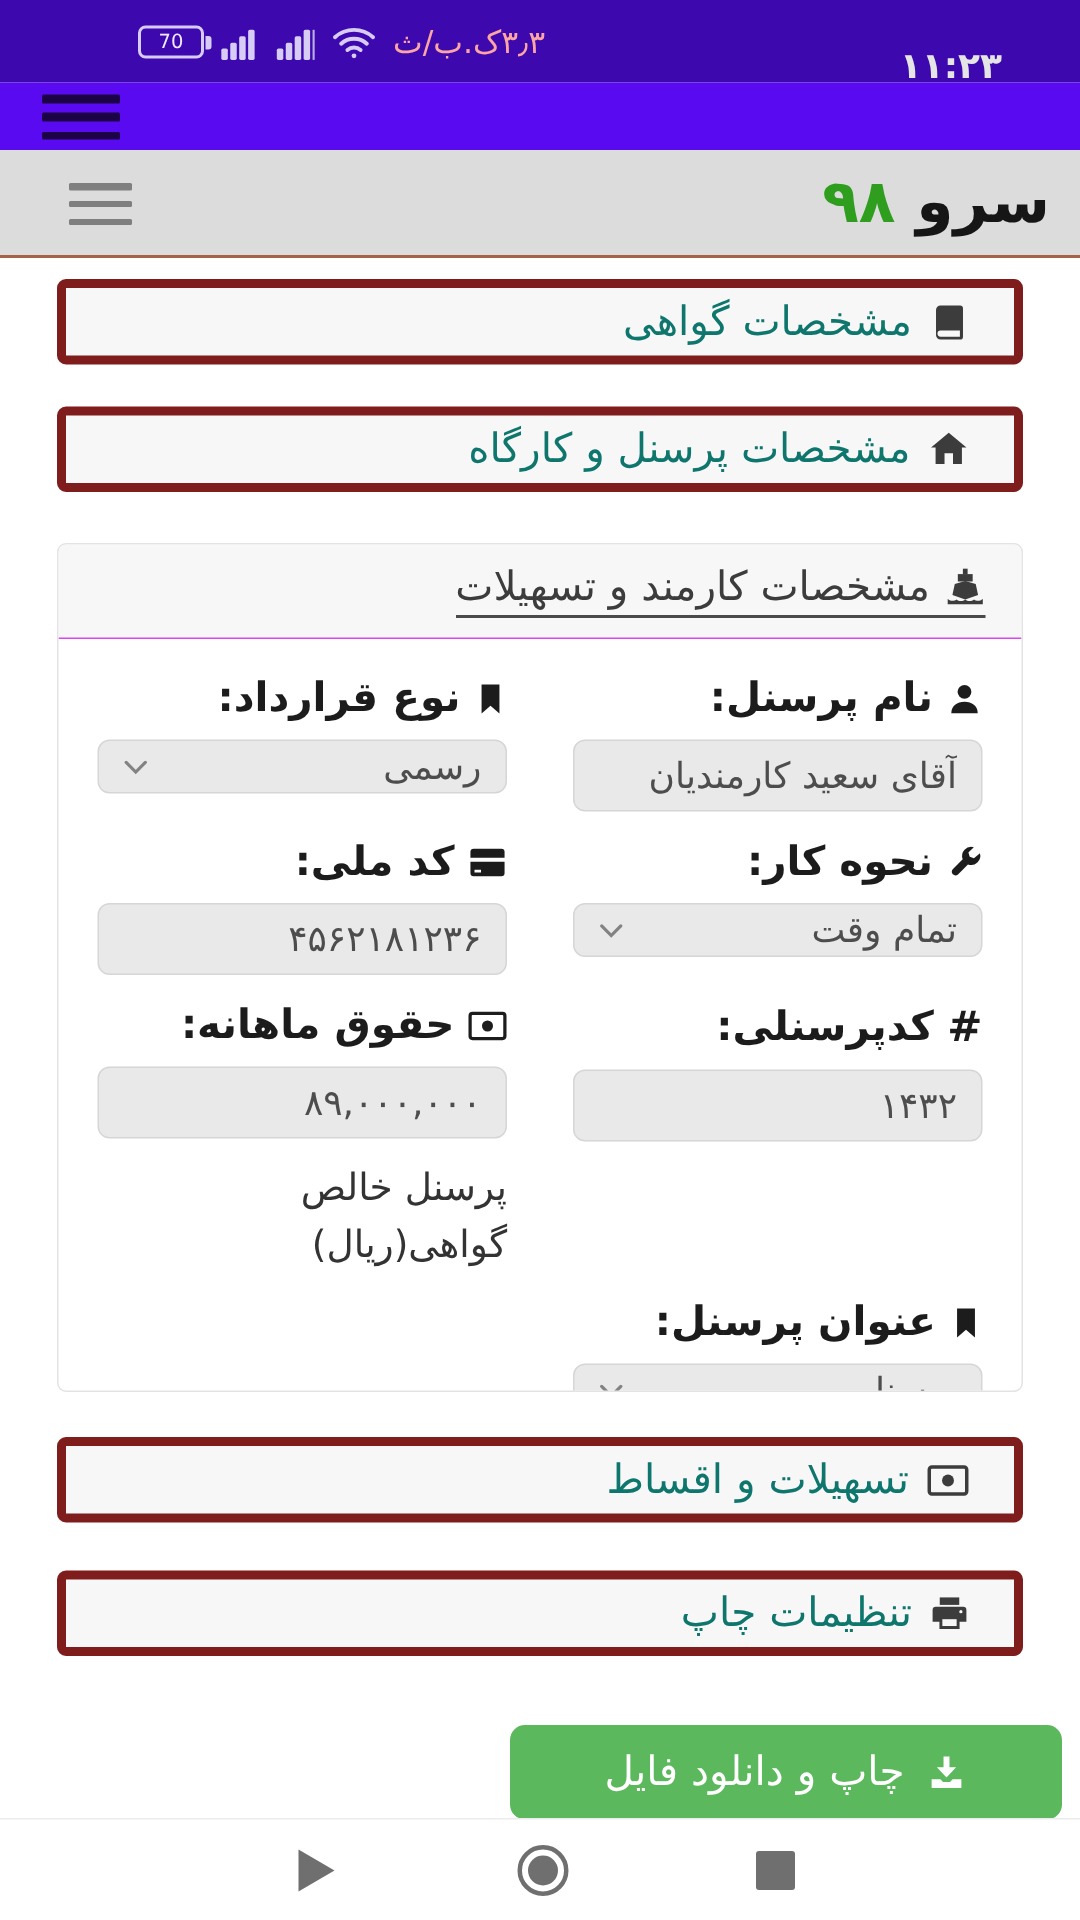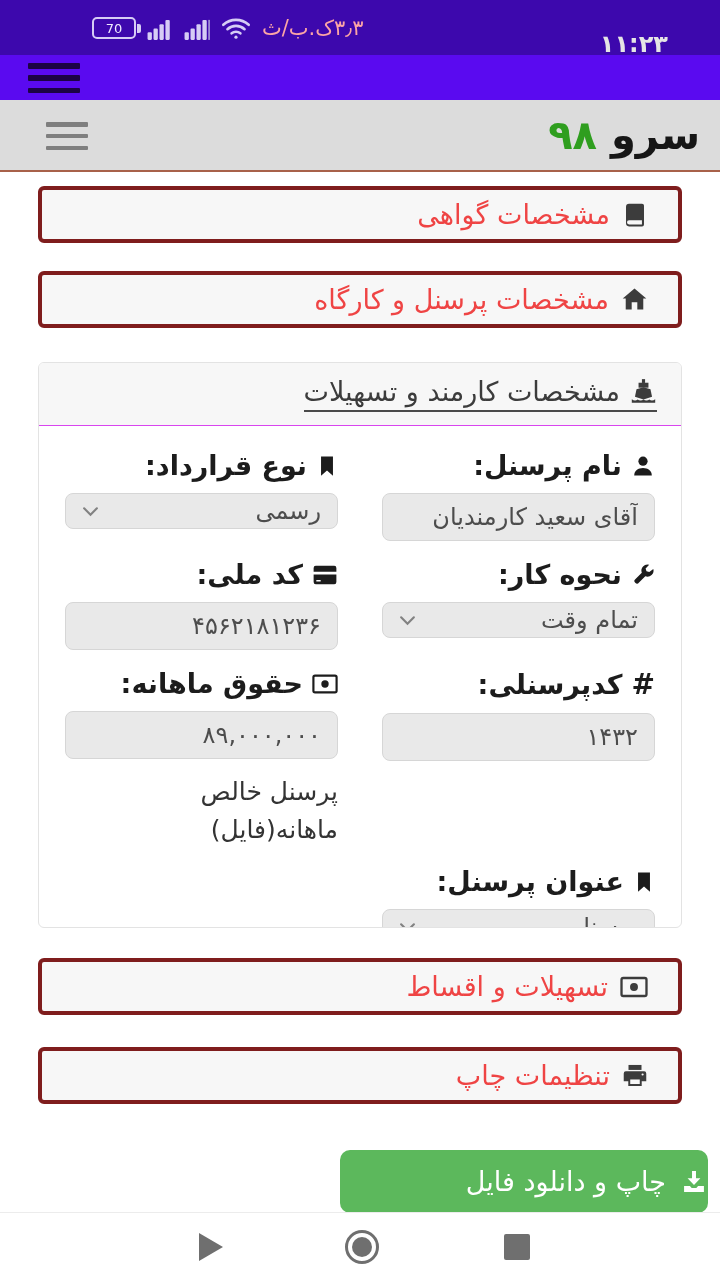--- a/index.html
+++ b/index.html
@@ -61,23 +61,23 @@
   .site-menu i { display:block; height:4.5px; background:#7f7f7f; border-radius:1px; }
   .logo {
     position:absolute; right:20px; top:12px; font-size:40px; font-weight:bold;
     color:#161616; letter-spacing:0;
   }
   .logo .num { color:#2f9e1f; }
 
   
   .acc-card {
     position:absolute; left:38px; right:38px; height:57px;
-    background:#f7f7f7; border:4px solid #7f1d1d; border-radius:6px;
+    background:#f7f7f7; border:6px solid #7f1d1d; border-radius:6px;
     display:flex; align-items:center; padding:0 30px;
-    font-size:27px; color:#ef4444; cursor:pointer; gap:12px;
+    font-size:27px; color:#0f766e; cursor:pointer; gap:12px;
   }
   .acc-card svg { flex:0 0 auto; }
   .card-cert  { top:186px; }
   .card-pw    { top:271px;padding-left:28px; }
   .card-inst  { top:958px; }
   .card-print { top:1047px; }
 
   
   .card-emp {
     position:absolute; left:38px; right:38px; top:362px; height:566px;
@@ -115,21 +115,21 @@
     display:flex; align-items:center; justify-content:space-between;
     padding:0 16px; font-size:24px; color:#4d4d4d; cursor:pointer;
   }
   .helper { margin-top:14px; font-size:25px; color:#333333; line-height:1.5; }
   .helper span { display:block; }
 
   
   .dl-btn {
     position:absolute; top:1150px; right:12px; width:368px; height:63px;
     background:#5cb85c; border:none; border-radius:10px;
-    display:flex; align-items:center; justify-content:flex-start; gap:14px;
+    display:flex; align-items:center; justify-content:center; gap:14px;
     color:#ffffff; font-family:inherit; font-size:27px; cursor:pointer;margin-left:24px;
   }
 
   
   .navbar {
     position:absolute; top:1212px; left:0; right:0; height:68px;
     background:#ffffff; border-top:1px solid #ececec; direction:ltr;
   }
   .nav-btn { position:absolute; top:0; width:60px; height:68px;
     background:none; border:none; cursor:pointer; }
@@ -304,21 +304,21 @@
         <div class="lbl">
           <svg width="26" height="22" viewBox="0 0 24 20" fill="none" stroke="#1c1c1c" stroke-width="2">
             <rect x="1.3" y="2.3" width="21.4" height="15.4" rx="1.5"></rect>
             <circle cx="12" cy="10" r="3.4" fill="#1c1c1c" stroke="none"></circle>
           </svg>
           <span>حقوق ماهانه:</span>
         </div>
         <input class="tfield" readonly="" value="۸۹,۰۰۰,۰۰۰" style="">
         <div class="helper">
           <span>پرسنل خالص</span>
-          <span>ماهانه(فایل)</span>
+          <span>گواهی(ریال)</span>
         </div>
       </div>
 
       <div class="fg">
         <div class="lbl">
           <svg width="22" height="24" viewBox="0 0 24 24" fill="#1c1c1c">
             <path d="M5.5 1.5h13v21l-6.5-5.6-6.5 5.6z"></path>
           </svg>
           <span>عنوان پرسنل:</span>
         </div>

